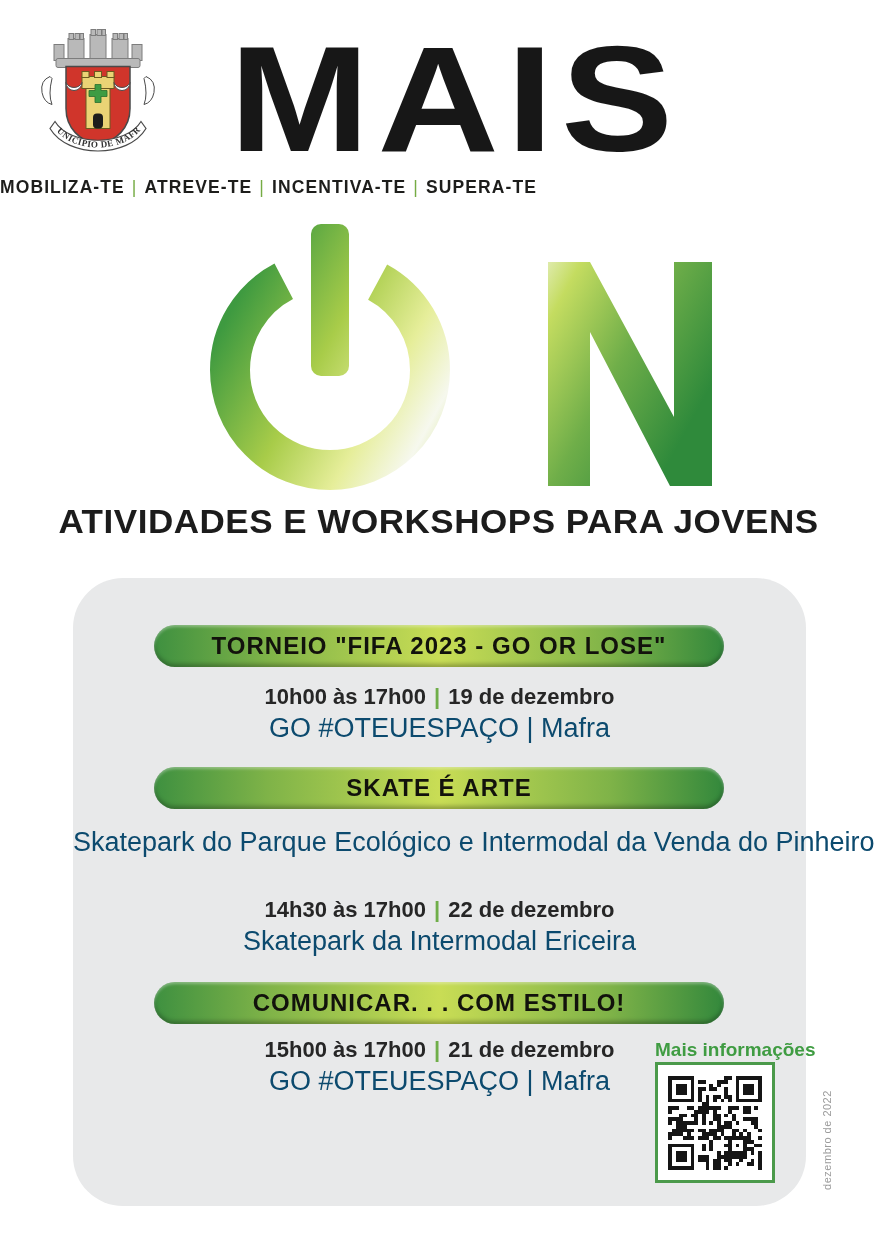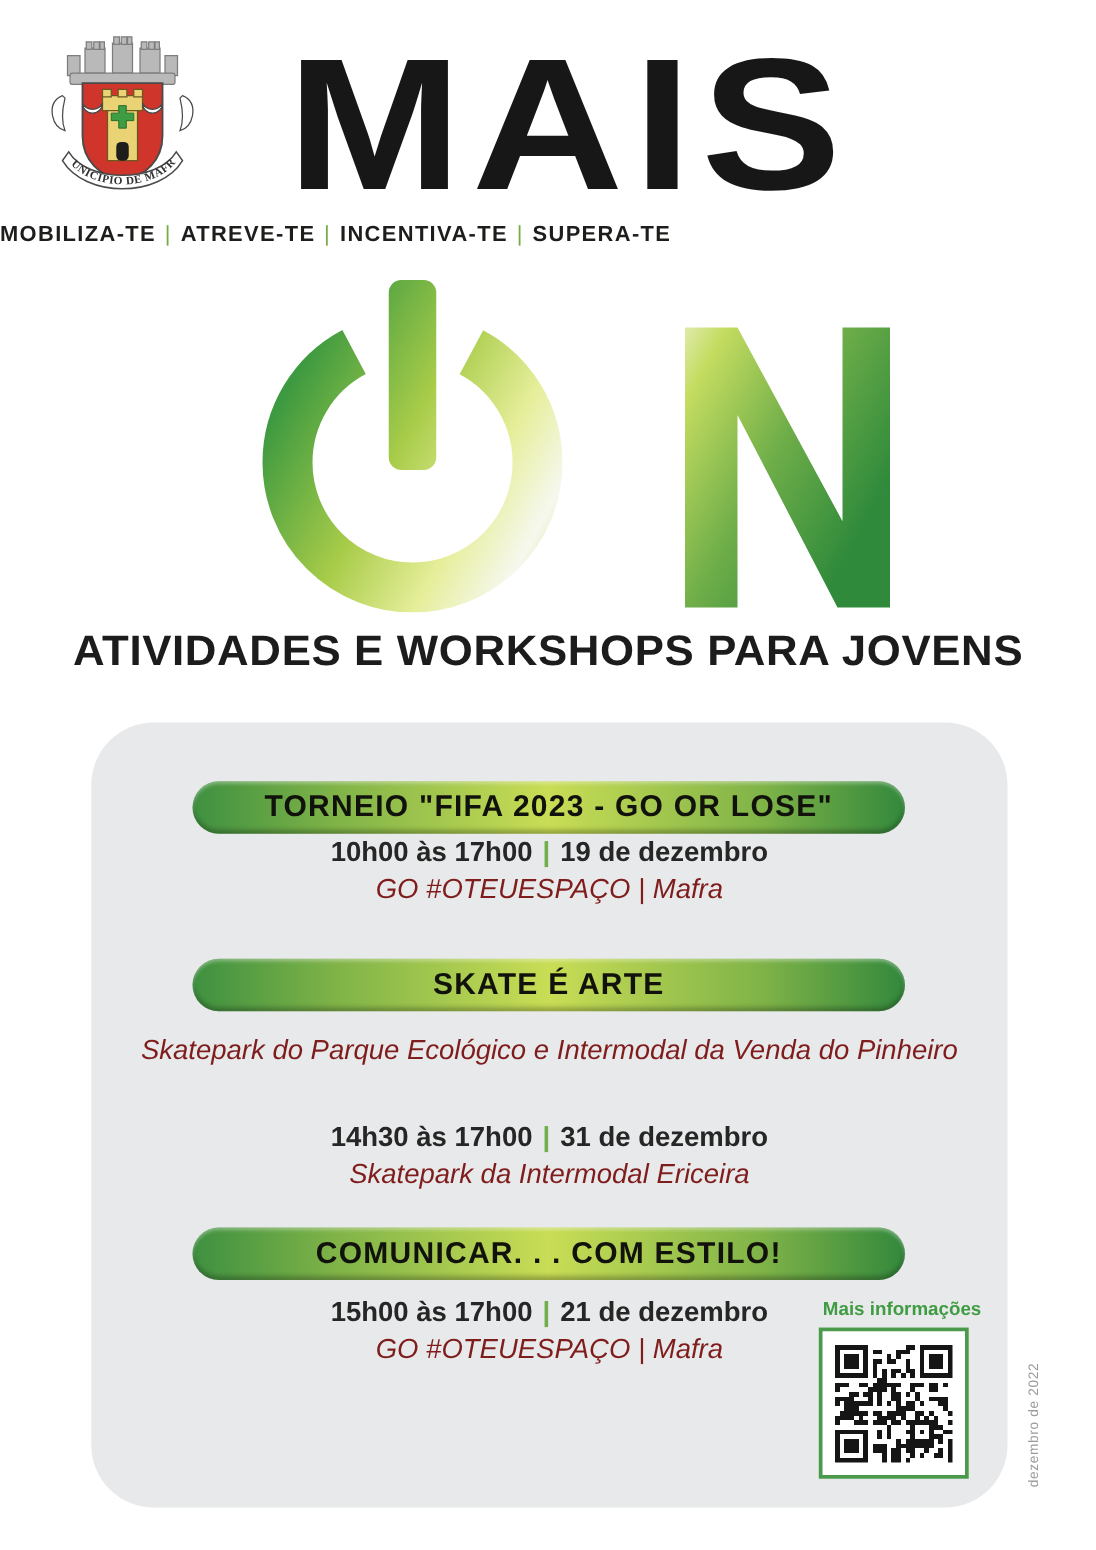--- a/index.html
+++ b/index.html
@@ -32,25 +32,25 @@
   .pill{position:absolute;left:81px;width:570px;height:42px;border-radius:21px;
         background:linear-gradient(90deg,#3e9040 0%,#7fb348 20%,#c9dd55 50%,#7fb348 80%,#33883c 100%);
         box-shadow:inset 0 2px 3px rgba(255,255,255,.35), inset 0 -3px 4px rgba(0,0,0,.28);
         display:flex;align-items:center;justify-content:center;
         font-size:24px;font-weight:bold;letter-spacing:1px;color:#12120c;white-space:nowrap;}
   .pill-1{top:47px}.pill-2{top:189px}.pill-3{top:404px}
 
   .session{position:absolute;left:0;width:100%;text-align:center;}
   .s-when{font-size:22px;font-weight:bold;color:#262626;white-space:nowrap;}
   .s-when .sep{color:#6fae49;padding:0 8px;}
-  .s-loc{font-size:22px;margin-top:3px;color:#7f1d1d;white-space:nowrap;font-style:italic;}
-  .sess-1{top:91px}.sess-2{top:246px}.sess-3{top:319px}.sess-4{top:459px}
+  .s-loc{font-size:27px;margin-top:3px;color:#0c4a6e;white-space:nowrap;}
+  .sess-1{top:106px}.sess-2{top:246px}.sess-3{top:319px}.sess-4{top:459px}
 
   .mi-label{position:absolute;left:582px;top:461px;width:130px;text-align:right;
-            font-size:15px;font-weight:bold;color:#3f9c42;white-space:nowrap;}
+            font-size:19px;font-weight:bold;color:#3f9c42;white-space:nowrap;}
   .qr-frame{position:absolute;left:582px;top:484px;width:120px;height:121px;background:#ffffff;
             border:3px solid #4b9a4b;box-sizing:border-box;
             display:flex;align-items:center;justify-content:center;}
   .qr-frame svg{width:94px;height:94px;}
 
   .side-date{position:absolute;left:768px;top:1133px;width:120px;height:14px;
              font-size:11px;color:#9b9b9b;letter-spacing:.5px;text-align:center;
              transform:rotate(-90deg);white-space:nowrap;}
 </style>
 </head>
@@ -148,21 +148,21 @@
     </div>
 
     <div class="pill pill-2">
       <span>SKATE É ARTE</span>
     </div>
     <div class="session sess-2">
       <div class="s-loc">Skatepark do Parque Ecológico e Intermodal da Venda do Pinheiro</div>
     </div>
     <div class="session sess-3">
       <div class="s-when">
-        <span>14h30 às 17h00</span><span class="sep">|</span><span>31 de dezembro</span>
+        <span>14h30 às 17h00</span><span class="sep">|</span><span>22 de dezembro</span>
       </div>
       <div class="s-loc">Skatepark da Intermodal Ericeira</div>
     </div>
 
     <div class="pill pill-3">
       <span>COMUNICAR. . . COM ESTILO!</span>
     </div>
     <div class="session sess-4">
       <div class="s-when">
         <span>15h00 às 17h00</span><span class="sep">|</span><span>21 de dezembro</span>

